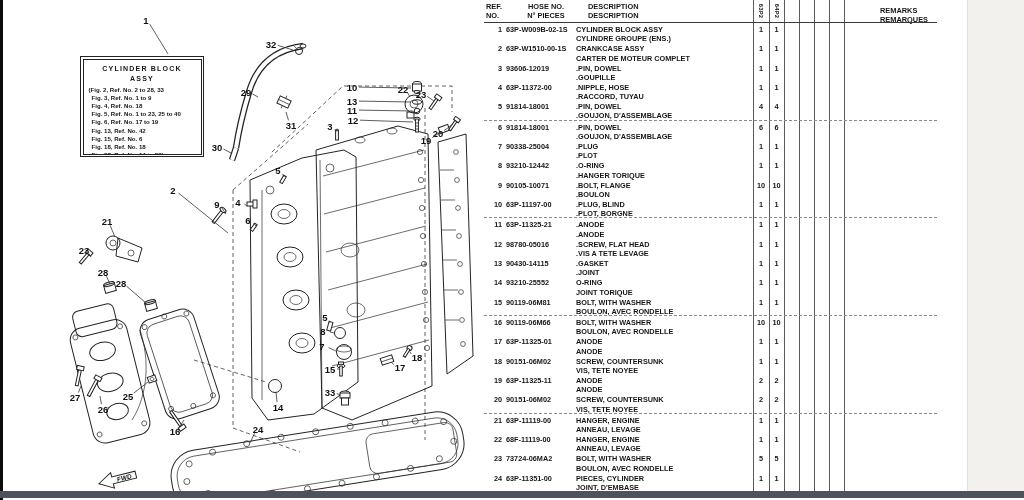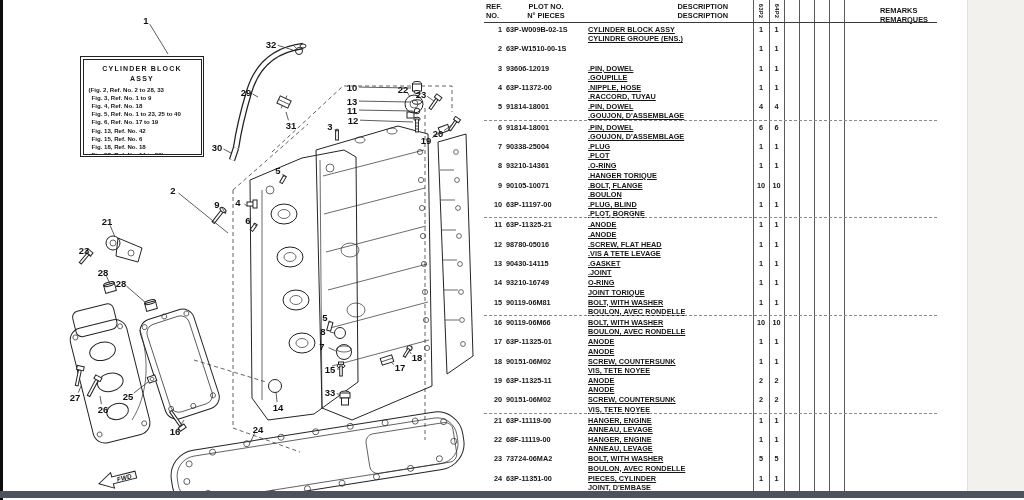--- a/index.html
+++ b/index.html
@@ -29,29 +29,29 @@
   .ib-lines{margin-top:3px;padding-left:5px;font-size:6.1px;line-height:8.2px;font-weight:bold;white-space:nowrap;}
   .ib-lines div:not(:first-child){padding-left:3px;}
 
   
   .table-pane{position:absolute;left:484px;top:0;width:483px;height:491px;overflow:hidden;font-weight:bold;}
   .vline{position:absolute;top:0;width:1px;height:491px;background:#5a5a5a;}
   .hdr-rule{position:absolute;left:0;top:21.5px;width:453px;height:1.5px;background:#3a3a3a;}
   .hdr{position:absolute;font-size:7.4px;line-height:9.4px;white-space:nowrap;}
   .hdr-ref{left:2px;top:2px;}
   .hdr-part{left:21px;top:2px;width:82px;text-align:center;}
-  .hdr-desc{left:104px;top:2px;width:140px;text-align:right;}
+  .hdr-desc{left:104px;top:2px;width:140px;text-align:left;}
   .hdr-remarks{left:396px;top:6px;}
   .model-col{position:absolute;top:1px;width:16px;height:20px;display:flex;align-items:center;justify-content:center;}
   .model-col span{transform:rotate(90deg);font-size:5.8px;font-weight:bold;letter-spacing:.2px;}
 
   .t-row{position:absolute;left:0;width:453px;height:19.3px;font-size:7.3px;line-height:9.2px;white-space:nowrap;}
   .c-ref{position:absolute;left:0;top:1px;width:18px;text-align:right;}
   .c-part{position:absolute;left:22px;top:1px;}
-  .c-desc{position:absolute;left:104px;top:1px;text-decoration:underline;}
+  .c-desc{position:absolute;left:92px;top:1px;}
   .c-q1{position:absolute;left:269px;top:1px;width:16px;text-align:center;}
   .c-q2{position:absolute;left:285px;top:1px;width:15px;text-align:center;}
   .g-sep{position:absolute;left:0;width:453px;height:0;border-top:1px dashed #8a8a8a;}
 </style>
 </head>
 <body>
 
 <div class="screen">
 
   <div class="diagram-pane">
@@ -401,21 +401,21 @@
     <div class="vline" style="left:315px"></div>
     <div class="vline" style="left:330px"></div>
     <div class="vline" style="left:345px"></div>
     <div class="vline" style="left:360px"></div>
 
     <div class="hdr hdr-ref">
       <div>REF.</div>
         <div>NO.</div>
     </div>
     <div class="hdr hdr-part">
-      <div>PLOT NO.</div>
+      <div>HOSE NO.</div>
         <div>N° PIECES</div>
     </div>
     <div class="hdr hdr-desc">
       <div>DESCRIPTION</div>
         <div>DESCRIPTION</div>
     </div>
     <div class="model-col" style="left:269px">
       <span>63P2</span>
     </div>
     <div class="model-col" style="left:285px">
@@ -434,20 +434,24 @@
           <div class="c-desc">
             <div>CYLINDER BLOCK ASSY</div>
             <div>CYLINDRE GROUPE (ENS.)</div>
           </div>
           <div class="c-q1">1</div>
           <div class="c-q2">1</div>
         </div>
         <div class="t-row" style="top: 43.3px;">
           <div class="c-ref">2</div>
           <div class="c-part">63P-W1510-00-1S</div>
+          <div class="c-desc">
+            <div>CRANKCASE ASSY</div>
+            <div>CARTER DE MOTEUR COMPLET</div>
+          </div>
           <div class="c-q1">1</div>
           <div class="c-q2">1</div>
         </div>
         <div class="t-row" style="top: 62.6px;">
           <div class="c-ref">3</div>
           <div class="c-part">93606-12019</div>
           <div class="c-desc">
             <div>.PIN, DOWEL</div>
             <div>.GOUPILLE</div>
           </div>
@@ -490,21 +494,21 @@
           <div class="c-part">90338-25004</div>
           <div class="c-desc">
             <div>.PLUG</div>
             <div>.PLOT</div>
           </div>
           <div class="c-q1">1</div>
           <div class="c-q2">1</div>
         </div>
         <div class="t-row" style="top: 160.3px;">
           <div class="c-ref">8</div>
-          <div class="c-part">93210-14361</div>
+          <div class="c-part">93210-12442</div>
           <div class="c-desc">
             <div>.O-RING</div>
             <div>.HANGER TORIQUE</div>
           </div>
           <div class="c-q1">1</div>
           <div class="c-q2">1</div>
         </div>
         <div class="t-row" style="top: 179.6px;">
           <div class="c-ref">9</div>
           <div class="c-part">90105-10071</div>
@@ -551,21 +555,21 @@
           <div class="c-part">90430-14115</div>
           <div class="c-desc">
             <div>.GASKET</div>
             <div>.JOINT</div>
           </div>
           <div class="c-q1">1</div>
           <div class="c-q2">1</div>
         </div>
         <div class="t-row" style="top: 277.3px;">
           <div class="c-ref">14</div>
-          <div class="c-part">93210-16749</div>
+          <div class="c-part">93210-25552</div>
           <div class="c-desc">
             <div>O-RING</div>
             <div>JOINT TORIQUE</div>
           </div>
           <div class="c-q1">1</div>
           <div class="c-q2">1</div>
         </div>
         <div class="t-row" style="top: 296.6px;">
           <div class="c-ref">15</div>
           <div class="c-part">90119-06M81</div>

